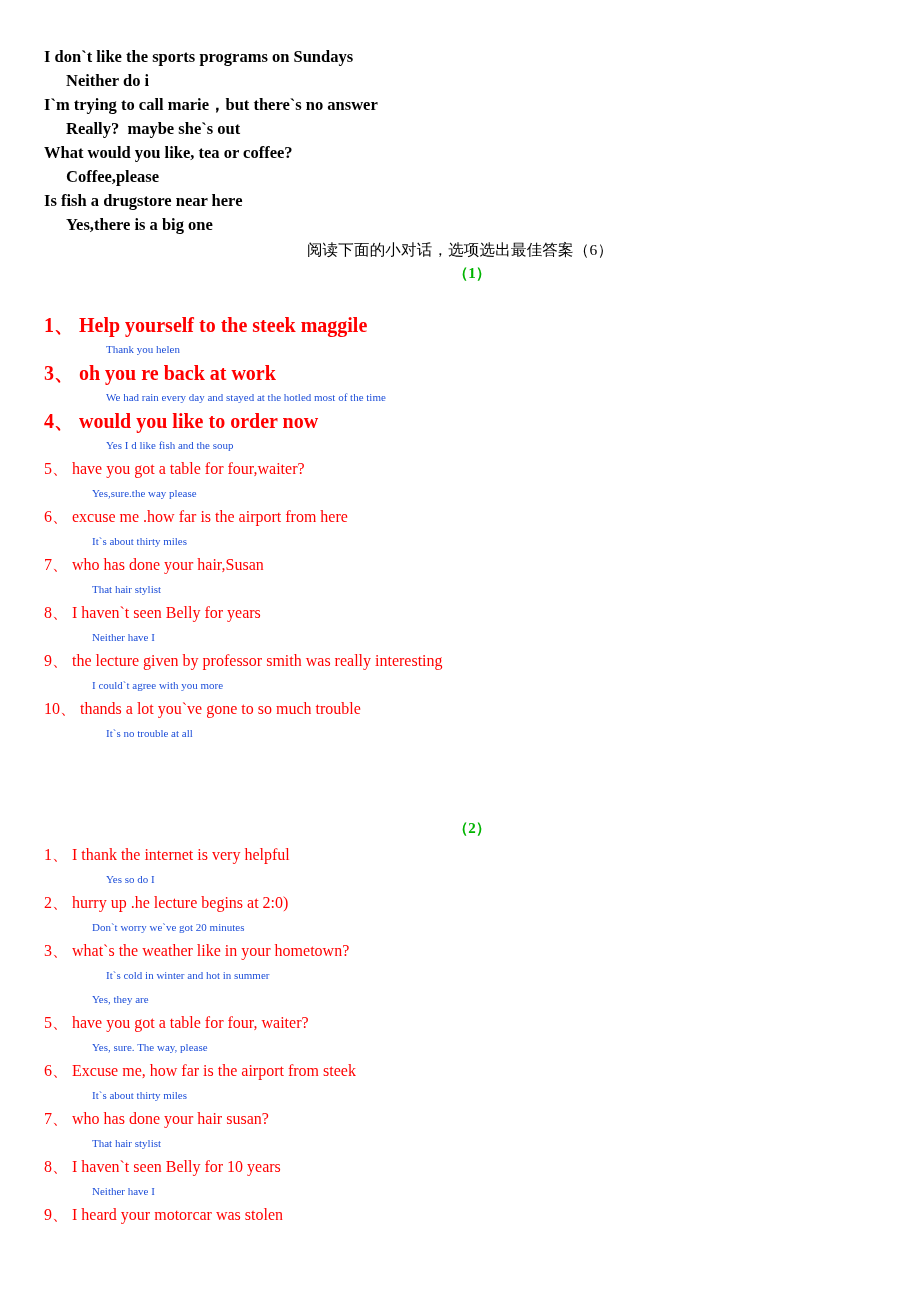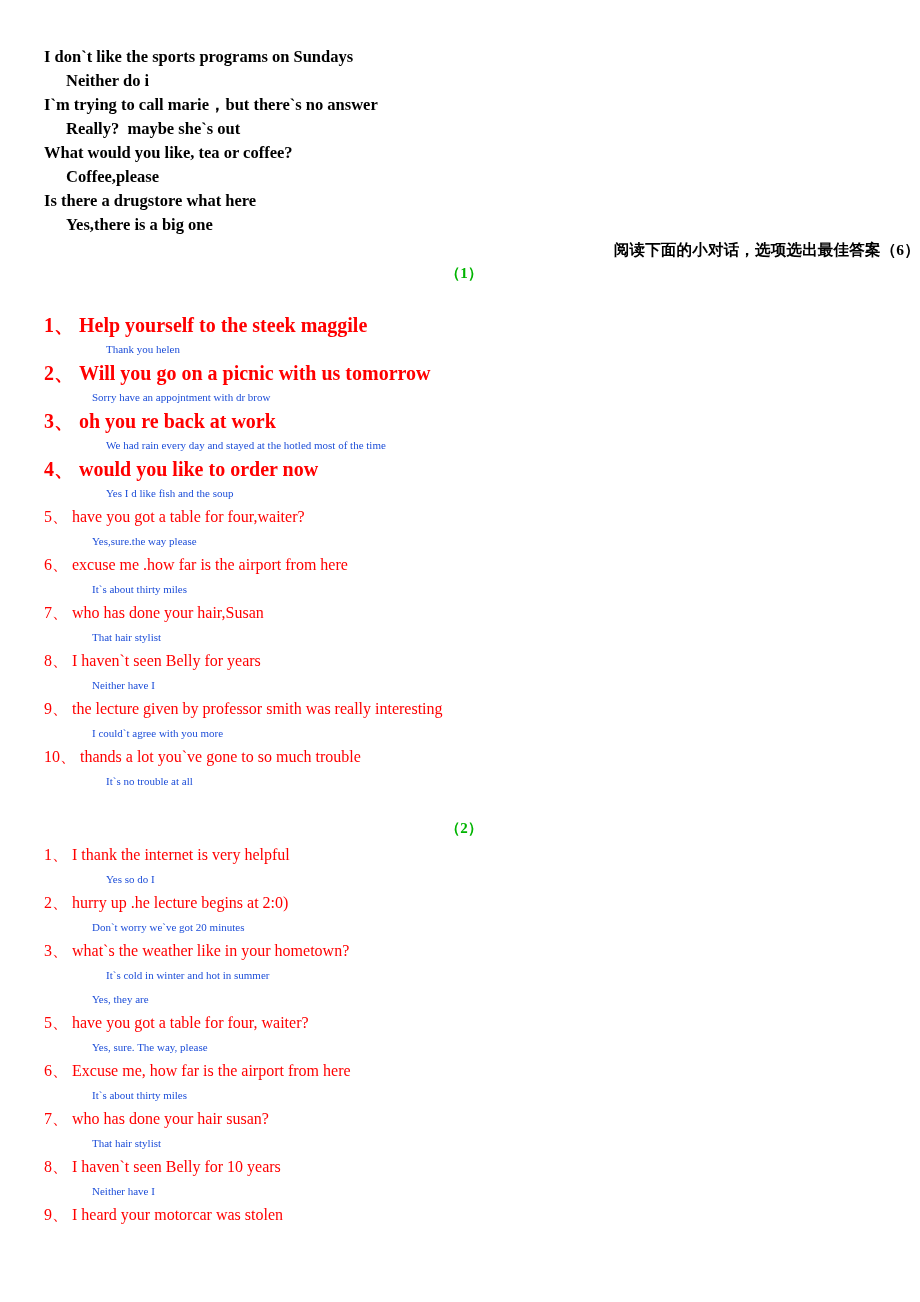--- a/index.html
+++ b/index.html
@@ -13,21 +13,21 @@
     position: relative;
     font-family: "Liberation Serif", "DejaVu Serif", serif;
     color: #000000;
     overflow: hidden;
   }
 
   .page {
     position: relative;
     width: 920px;
     height: 1302px;
-    padding: 4px;
+    padding: 12px;
     box-sizing: border-box;
   }
 
   
   .intro-block {
     position: absolute;
     left: 44px;
     top: 45px;
     width: 820px;
   }
@@ -41,23 +41,23 @@
   .intro-line.reply {
     padding-left: 22px;
   }
 
   
   .heading {
     position: absolute;
     left: 0;
     top: 239px;
     width: 920px;
-    text-align: right;
+    text-align: center;
     font-size: 15.5px;
-    font-weight: bold;
+    font-weight: normal;
     line-height: 22px;
     color: #000000;
     letter-spacing: 0.2px;
   }
 
   
   .section-marker {
     position: absolute;
     width: 920px;
     text-align: center;
@@ -112,38 +112,34 @@
 
 <div class="page">
 
   <div class="intro-block">
       <div class="intro-line">I don`t like the sports programs on Sundays</div>
       <div class="intro-line reply">Neither do i</div>
       <div class="intro-line">I`m trying to call marie，but there`s no answer</div>
       <div class="intro-line reply">Really?  maybe she`s out</div>
       <div class="intro-line">What would you like, tea or coffee?</div>
       <div class="intro-line reply">Coffee,please</div>
-      <div class="intro-line">Is there a drugstore what here</div>
+      <div class="intro-line">Is fish a drugstore near here</div>
       <div class="intro-line reply">Yes,there is a big one</div>
     </div>
 
   <div class="heading">阅读下面的小对话，选项选出最佳答案（6）</div>
 
   <div class="section-marker" id="marker-1">（1）</div>
 
   <div class="qa-group" id="group-1">
       <div class="qa-item">
         <div class="q-line strong"><span class="num">1、</span><span> Help yourself to the steek maggile</span></div>
         <div class="a-line indent-lg">Thank you helen</div>
       </div>
       <div class="qa-item">
-        <div class="q-line strong"><span class="num">2、</span><span> Will you go on a picnic with us tomorrow</span></div>
-        <div class="a-line indent-sm">Sorry have an appojntment with dr brow</div>
-      </div>
-      <div class="qa-item">
         <div class="q-line strong"><span class="num">3、</span><span> oh you re back at work</span></div>
         <div class="a-line indent-lg">We had rain every day and stayed at the hotled most of the time</div>
       </div>
       <div class="qa-item">
         <div class="q-line strong"><span class="num">4、</span><span> would you like to order now</span></div>
         <div class="a-line indent-lg">Yes I d like fish and the soup</div>
       </div>
       <div class="qa-item">
         <div class="q-line"><span class="num">5、</span><span> have you got a table for four,waiter?</span></div>
         <div class="a-line indent-sm">Yes,sure.the way please</div>
@@ -186,21 +182,21 @@
         <div class="a-line indent-lg">It`s cold in winter and hot in summer</div>
       </div>
       <div class="qa-item">
         <div class="a-line indent-sm">Yes, they are</div>
       </div>
       <div class="qa-item">
         <div class="q-line"><span class="num">5、</span><span> have you got a table for four, waiter?</span></div>
         <div class="a-line indent-sm">Yes, sure. The way, please</div>
       </div>
       <div class="qa-item">
-        <div class="q-line"><span class="num">6、</span><span> Excuse me, how far is the airport from here</span></div>
+        <div class="q-line"><span class="num">6、</span><span> Excuse me, how far is the airport from steek</span></div>
         <div class="a-line indent-sm">It`s about thirty miles</div>
       </div>
       <div class="qa-item">
         <div class="q-line"><span class="num">7、</span><span> who has done your hair susan?</span></div>
         <div class="a-line indent-sm">That hair stylist</div>
       </div>
       <div class="qa-item">
         <div class="q-line"><span class="num">8、</span><span> I haven`t seen Belly for 10 years</span></div>
         <div class="a-line indent-sm">Neither have I</div>
       </div>

